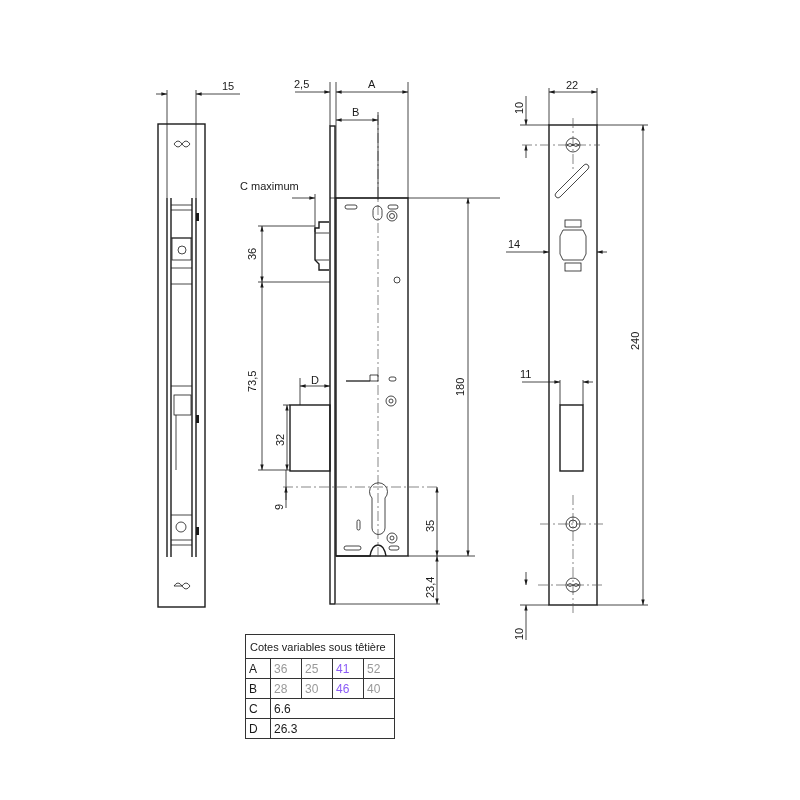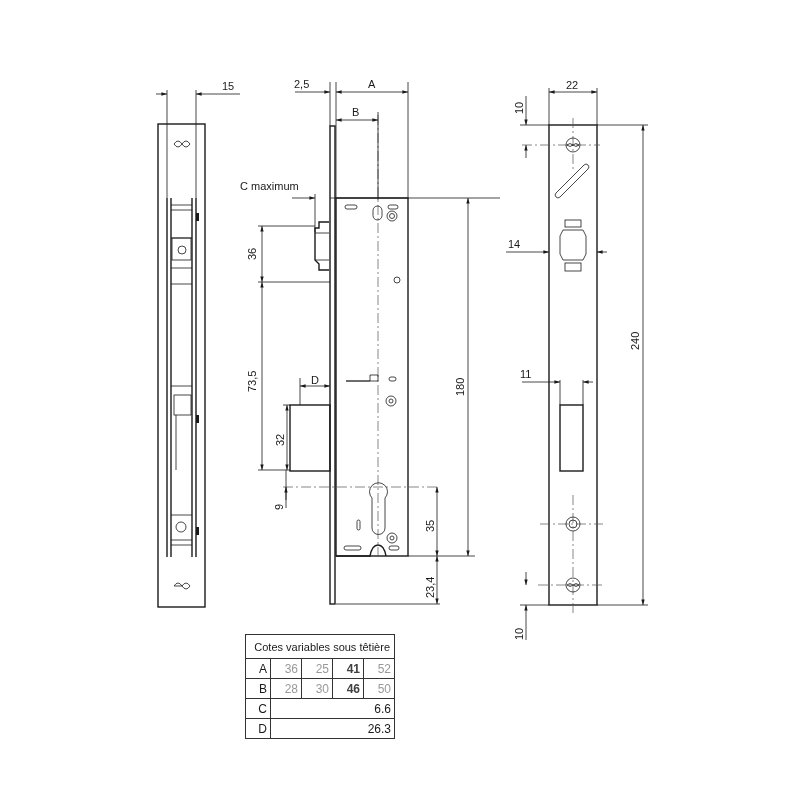--- a/index.html
+++ b/index.html
@@ -5,25 +5,25 @@
   html, body { margin: 0; padding: 0; background: #ffffff; }
   body { width: 800px; height: 800px; position: relative; overflow: hidden; font-family: "Liberation Sans", sans-serif; }
   svg { position: absolute; left: 0; top: 0; }
   .ln { stroke: #1a1a1a; stroke-width: 1.4; fill: none; }
   .thin { stroke: #1a1a1a; stroke-width: 0.8; fill: none; }
   .dim { stroke: #1a1a1a; stroke-width: 0.8; fill: none; }
   .ctr { stroke: #555; stroke-width: 0.7; fill: none; stroke-dasharray: 10 3 2 3; }
   .fill { fill: #1a1a1a; }
   .lbl { font-family: "Liberation Sans", sans-serif; font-size: 11px; fill: #1a1a1a; }
   .tbl { position: absolute; left: 245px; top: 634px; border-collapse: collapse; font-family: "Liberation Sans", sans-serif; font-size: 12px; color: #1a1a1a; }
-  .tbl td { border: 1.2px solid #333; height: 19px; padding: 0 3px; text-align: right; }
+  .tbl td { border: 1.2px solid #333; height: 19px; padding: 0 3px; text-align: left; }
   .tbl .hdr { font-size: 11px; padding: 2px 4px; }
   .tbl .key { width: 18px; }
   .tbl .v { width: 24px; color: #999; }
-  .tbl .v.sel { color: #404040; font-weight: bold; }
+  .tbl .v.sel { color: #8b5cf6; font-weight: normal; }
 </style>
 </head>
 <body>
 
 <svg width="800" height="800" viewBox="0 0 800 800">
   <defs>
     <marker id="ar" viewBox="0 0 10 10" refX="10" refY="5" markerWidth="7" markerHeight="7" orient="auto-start-reverse">
       <path d="M0,2 L10,5 L0,8 z" fill="#1a1a1a"></path>
     </marker>
   </defs>
@@ -214,21 +214,21 @@
     <td class="v">36</td>
     <td class="v">25</td>
     <td class="v sel">41</td>
     <td class="v">52</td>
   </tr>
   <tr>
     <td class="key">B</td>
     <td class="v">28</td>
     <td class="v">30</td>
     <td class="v sel">46</td>
-    <td class="v">50</td>
+    <td class="v">40</td>
   </tr>
   <tr>
     <td class="key">C</td>
     <td colspan="4">6.6</td>
   </tr>
   <tr>
     <td class="key">D</td>
     <td colspan="4">26.3</td>
   </tr>
 </tbody>

